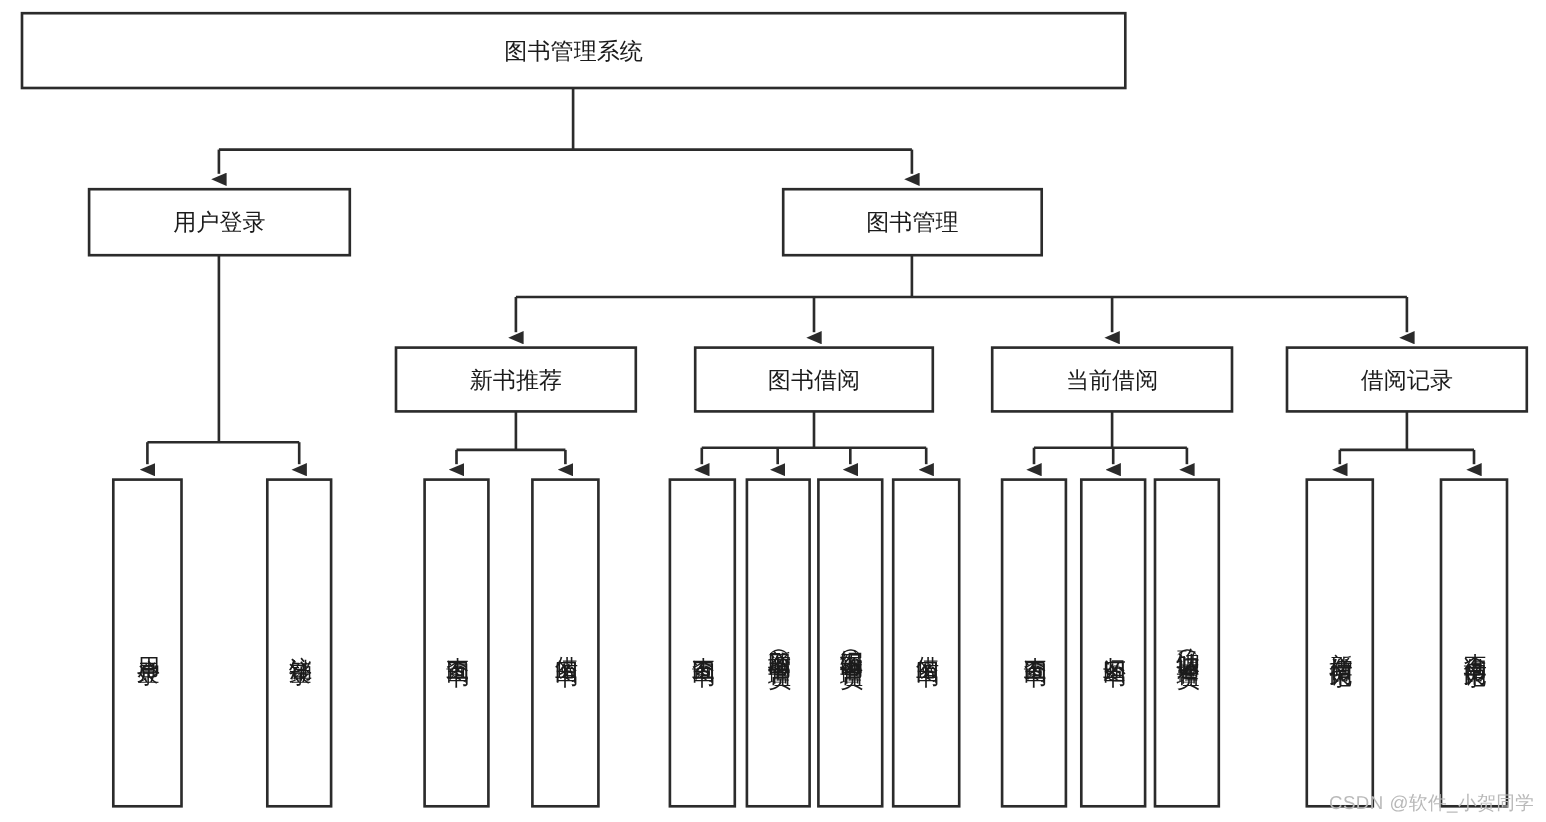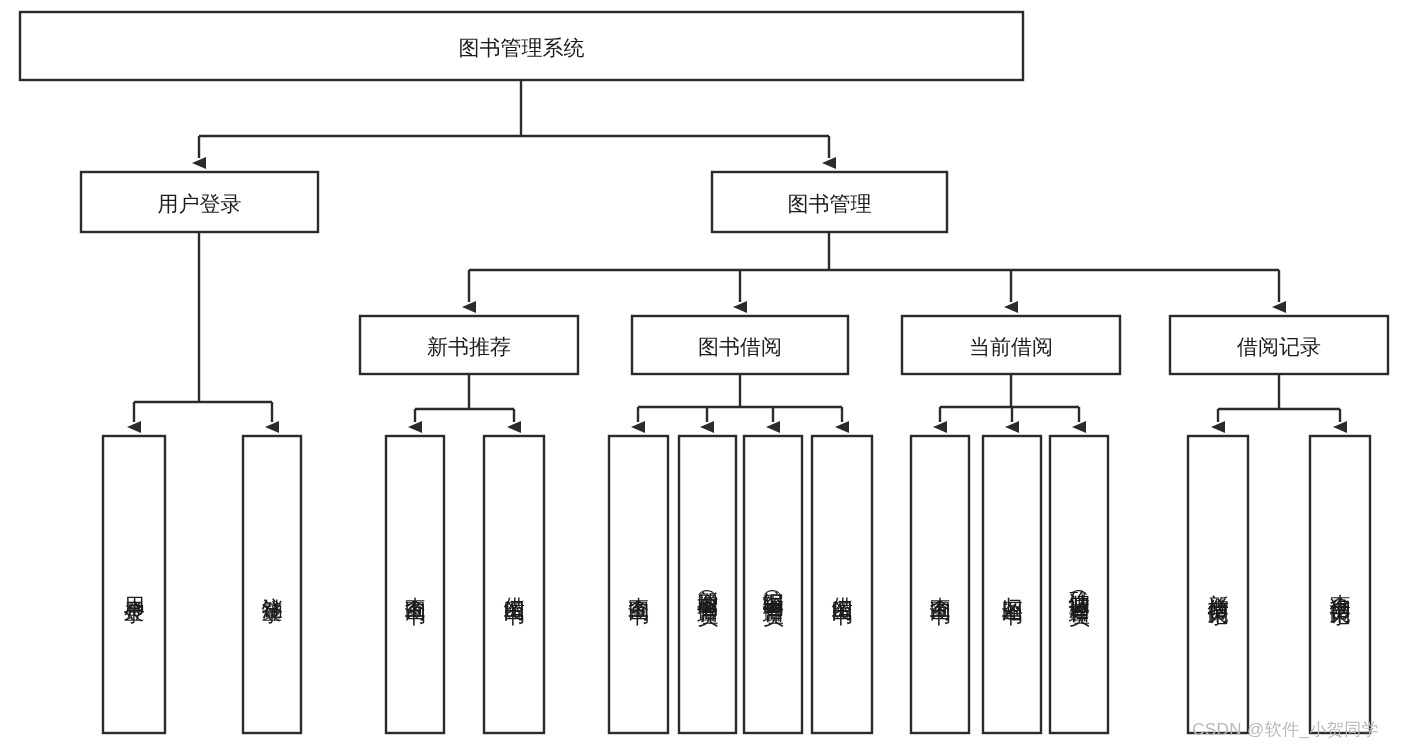--- a/index.html
+++ b/index.html
@@ -61,21 +61,21 @@
     line-height: 1.06;
     color: #1b1b1b;
     letter-spacing: 2.5px;
     text-align: center;
     white-space: nowrap;
     pointer-events: none;
     user-select: none;
   }
   .watermark {
     position: absolute;
-    right: 26px;
+    right: 10px;
     bottom: 6px;
     font-family: "Liberation Sans", "DejaVu Sans", sans-serif;
     font-size: 17px;
     color: #b9b9b9;
     letter-spacing: 0.4px;
     white-space: nowrap;
   }
 </style>
 </head>
 <body>

